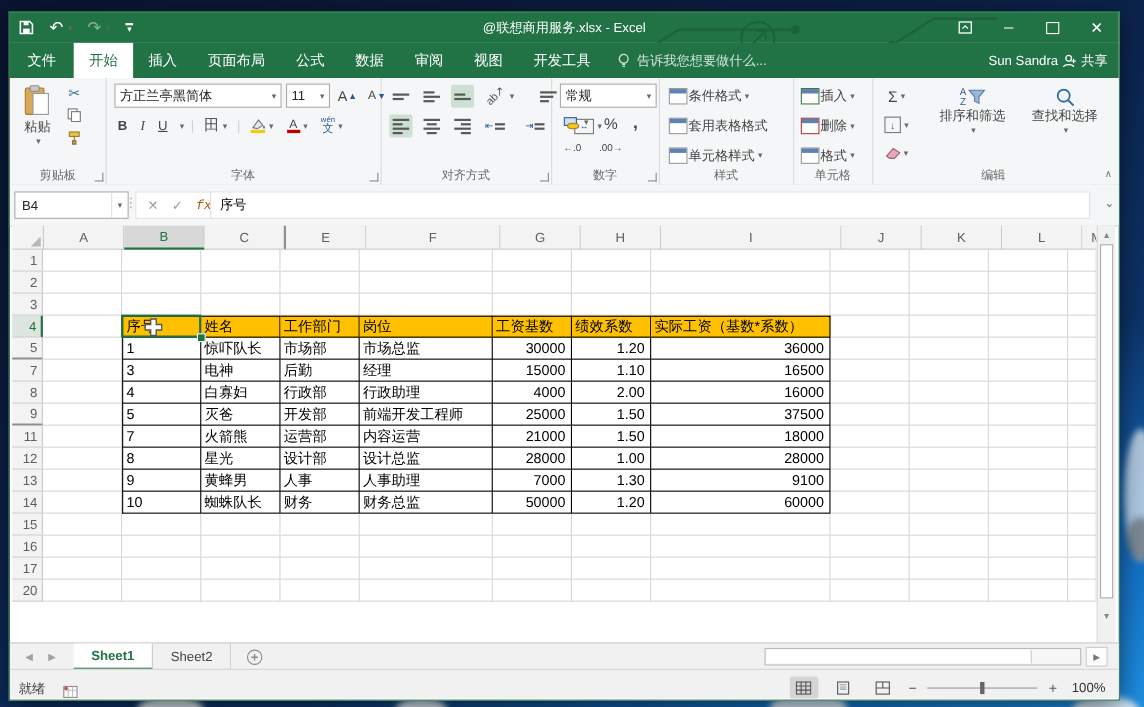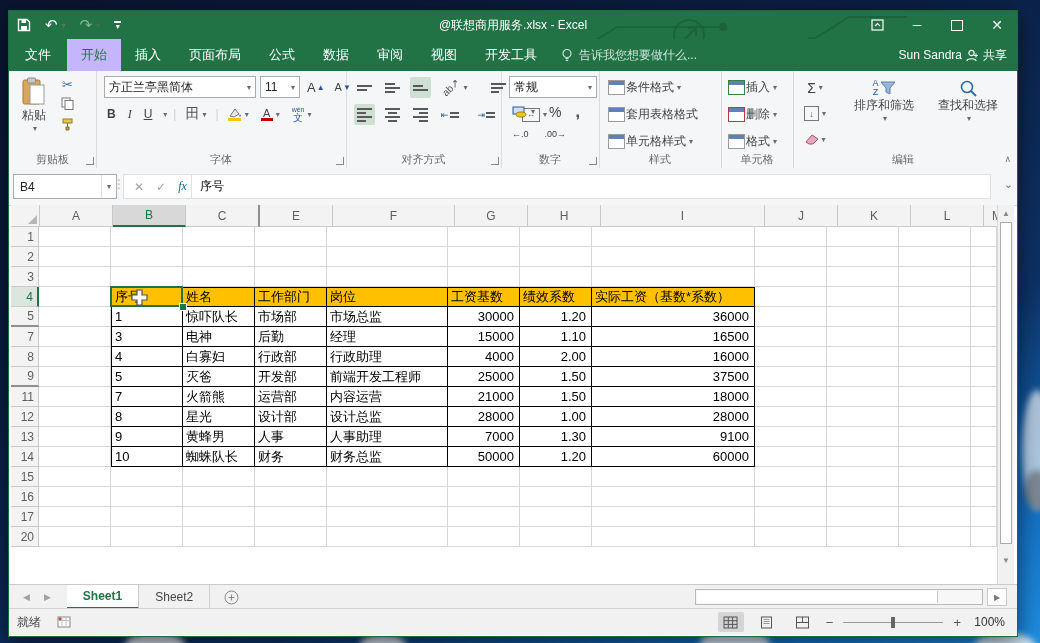--- a/index.html
+++ b/index.html
@@ -17,21 +17,21 @@
   .qat .itm{display:flex;align-items:center;gap:2px;font-size:13px;cursor:default;}
   .dim{opacity:.45;}
   .t-title{position:absolute;left:50%;top:0;transform:translateX(-50%);height:28px;line-height:28px;
     color:#fff;font-size:12px;white-space:nowrap;}
   .wctl{position:absolute;right:0;top:0;height:28px;display:flex;align-items:stretch;}
   .wctl .b{width:40px;display:flex;align-items:center;justify-content:center;color:#fff;font-size:12px;}
   
   .tabrow{position:absolute;left:0;top:28px;width:100%;height:32px;background:#217346;display:flex;align-items:stretch;}
   .rtab{color:#fff;font-size:13px;padding:0 14px;display:flex;align-items:center;}
   .rtab.file{padding:0 16px;}
-  .rtab.active{background:#c4b5fd;color:#217346;}
+  .rtab.active{background:#ffffff;color:#217346;}
   .tellme{display:flex;align-items:center;gap:6px;color:#cfe3d8;font-size:12px;padding:0 10px;}
   .tr-right{margin-left:auto;display:flex;align-items:center;color:#fff;font-size:12px;gap:4px;padding-right:10px;}
   .share{display:flex;align-items:center;gap:4px;}
   
   .ribbon{position:absolute;left:0;top:60px;width:100%;height:97px;background:#f5f6f7;border-bottom:1px solid #d2d2d2;font-size:12px;color:#444;}
   .grp{position:absolute;top:0;bottom:0;border-right:1px solid #dadbdc;}
   .glabel{position:absolute;bottom:1px;left:0;right:0;text-align:center;font-size:11px;color:#6a6a6a;}
   .launch{position:absolute;right:2px;bottom:3px;width:7px;height:7px;border-right:1px solid #8a8a8a;border-bottom:1px solid #8a8a8a;}
   .dd{font-size:8px;color:#6a6a6a;margin-left:2px;}
   .rbtn{display:inline-flex;align-items:center;justify-content:center;gap:1px;height:21px;padding:0 3px;border-radius:2px;}
@@ -44,21 +44,21 @@
   .mini:after{content:"";position:absolute;left:0;top:0;right:0;height:4px;background:#2b579a;opacity:.75;}
   .stk{display:flex;flex-direction:column;align-items:center;justify-content:center;}
   
   .fbar{position:absolute;left:0;top:157px;width:100%;height:37px;background:#f5f6f7;border-bottom:1px solid #cfcfcf;}
   .namebox{position:absolute;left:4px;top:6px;width:96px;height:23px;background:#fff;border:1px solid #ababab;
     display:flex;align-items:center;font-size:12px;color:#222;padding-left:6px;}
   .namebox .dd{margin-left:auto;padding:0 5px;border-left:1px solid #e0e0e0;height:100%;display:flex;align-items:center;}
   .fdots{position:absolute;left:104px;top:9px;color:#b0b0b0;font-size:12px;letter-spacing:0;}
   .fbtns{position:absolute;left:114px;top:6px;height:23px;display:flex;align-items:center;gap:12px;background:#fff;
     border:1px solid #e1e1e1;padding:0 10px;color:#9f9f9f;font-size:12px;}
-  .fx{font-style:italic;font-family:Liberation Serif, serif;color:#0369a1;}
+  .fx{font-style:italic;font-family:Liberation Mono, monospace;color:#a16207;}
   .fcontent{position:absolute;left:182px;top:6px;right:26px;height:23px;background:#fff;border:1px solid #e1e1e1;
     display:flex;align-items:center;padding-left:8px;font-size:12px;color:#000;}
   .fchev{position:absolute;right:4px;top:10px;color:#777;font-size:11px;}
   
   #grid{position:absolute;left:2px;top:194px;width:986px;height:379px;background:#fff;overflow:hidden;}
   .g-row{display:flex;height:20px;}
   .g-row.g-head{height:22px;}
   .g-rh,.g-ch,.g-corner{flex:none;background:#f3f3f3;border-right:1px solid #c9c9c9;border-bottom:1px solid #c9c9c9;
     color:#5e5e5e;font-size:12px;display:flex;align-items:center;justify-content:center;}
   .g-rh{justify-content:flex-end;padding-right:4px;box-sizing:border-box;}
@@ -86,21 +86,21 @@
   .sheetbar{position:absolute;left:0;top:573px;width:100%;height:24px;background:#f1f1f1;border-top:1px solid #c9c9c9;display:flex;align-items:stretch;font-size:12px;}
   .snav{display:flex;align-items:center;gap:14px;color:#a0a0a0;padding:0 16px 0 14px;font-size:9px;}
   .stab{display:flex;align-items:center;padding:0 16px;color:#444;border-right:1px solid #d0d0d0;}
   .stab.active{background:#fff;color:#217346;font-weight:bold;border-bottom:2px solid #217346;border-right:1px solid #c9c9c9;}
   .addsheet{display:flex;align-items:center;margin-left:14px;color:#6a6a6a;}
   .hscroll{margin-left:auto;display:flex;align-items:center;gap:4px;padding-right:10px;}
   .hs-track{width:286px;height:14px;background:#f7f7f7;border:1px solid #b9b9b9;position:relative;}
   .hs-thumb{position:absolute;left:1px;top:1px;bottom:1px;width:84%;background:#fff;border-right:1px solid #c9c9c9;}
   .hs-btn{width:18px;height:16px;border:1px solid #c9c9c9;background:#fdfdfd;display:flex;align-items:center;justify-content:center;color:#777;font-size:8px;}
   
-  .statusbar{position:absolute;left:0;top:597px;width:100%;height:26px;background:#f1f1f1;border-top:1px solid #d4d4d4;display:flex;align-items:center;font-size:12px;color:#444;}
+  .statusbar{position:absolute;left:0;top:597px;width:100%;height:26px;background:#f1f1f1;border-top:1px solid #d4d4d4;display:flex;align-items:flex-end;font-size:12px;color:#444;}
   .ready{padding-left:8px;}
   .macro{margin-left:16px;display:flex;align-items:center;}
   .sb-right{margin-left:auto;display:flex;align-items:center;gap:10px;padding-right:12px;}
   .view-b{width:26px;height:20px;display:flex;align-items:center;justify-content:center;border-radius:2px;}
   .view-b.on{background:#d5d5d5;}
   .zoomtrack{width:100px;height:1px;background:#999;position:relative;}
   .zoomthumb{position:absolute;left:48px;top:-5px;width:4px;height:11px;background:#666;}
   .zminus,.zplus{color:#555;font-size:13px;}
   .zpct{min-width:34px;text-align:right;color:#333;}
 </style>

